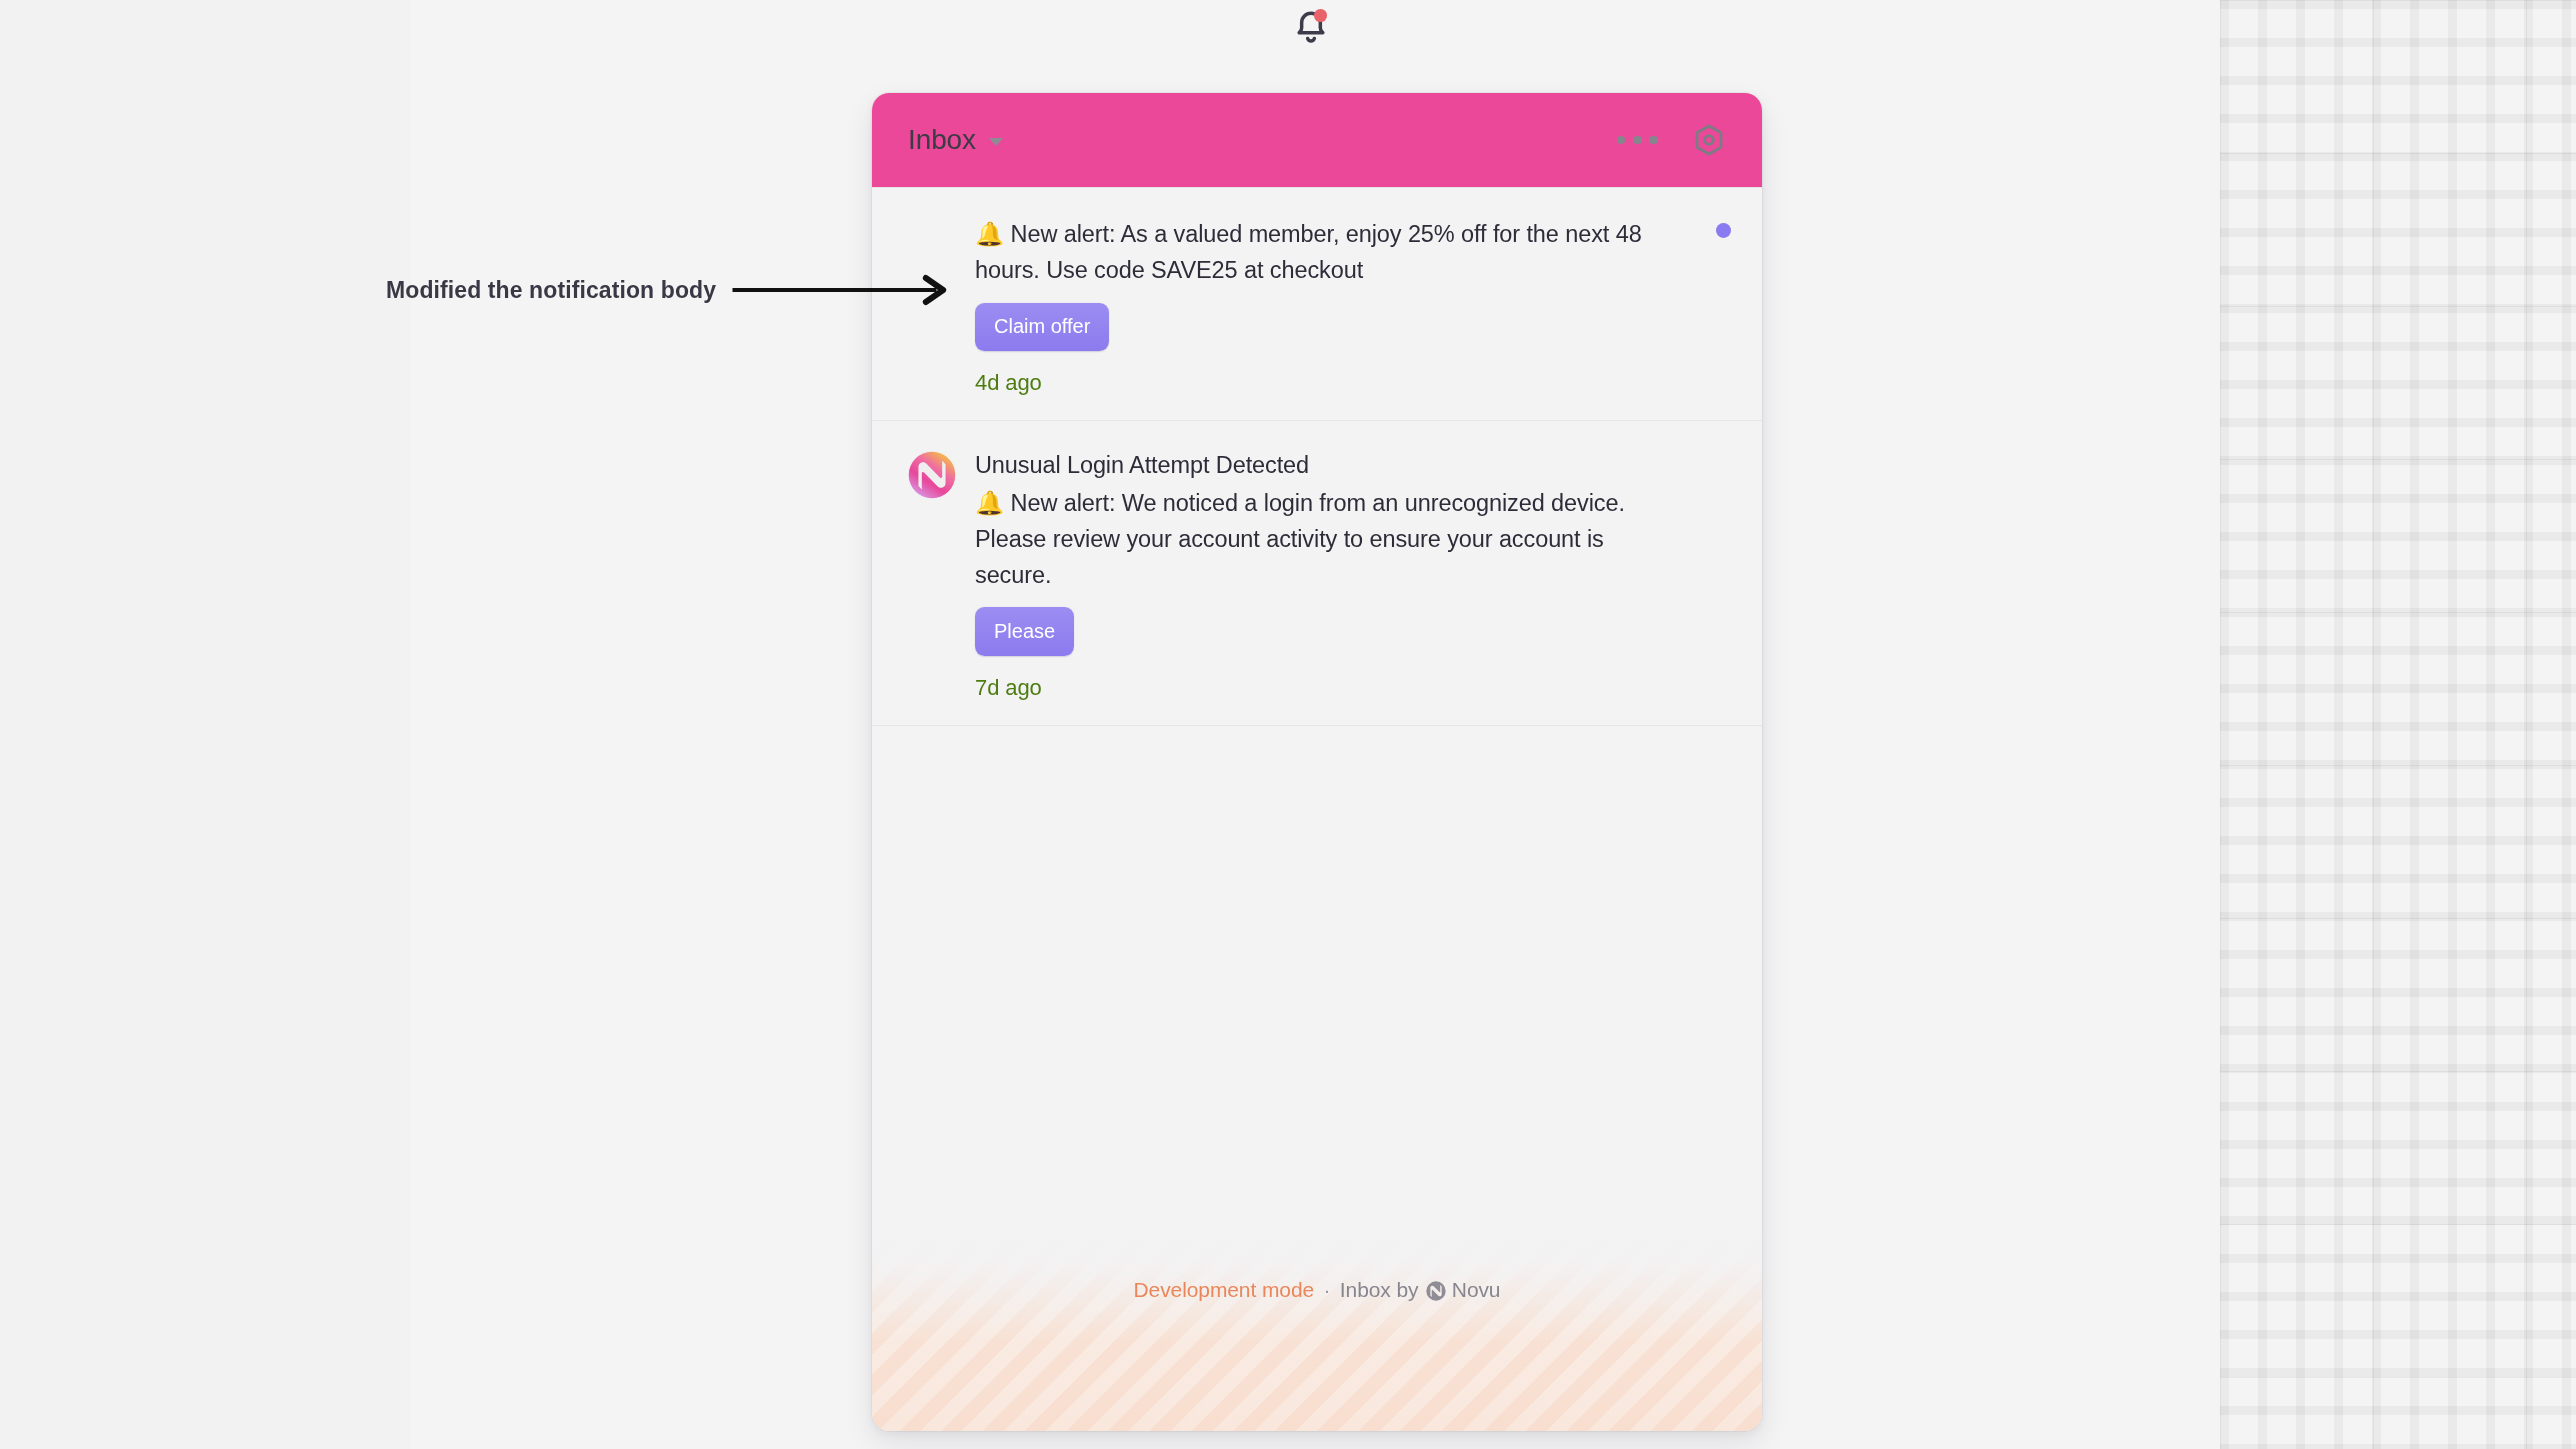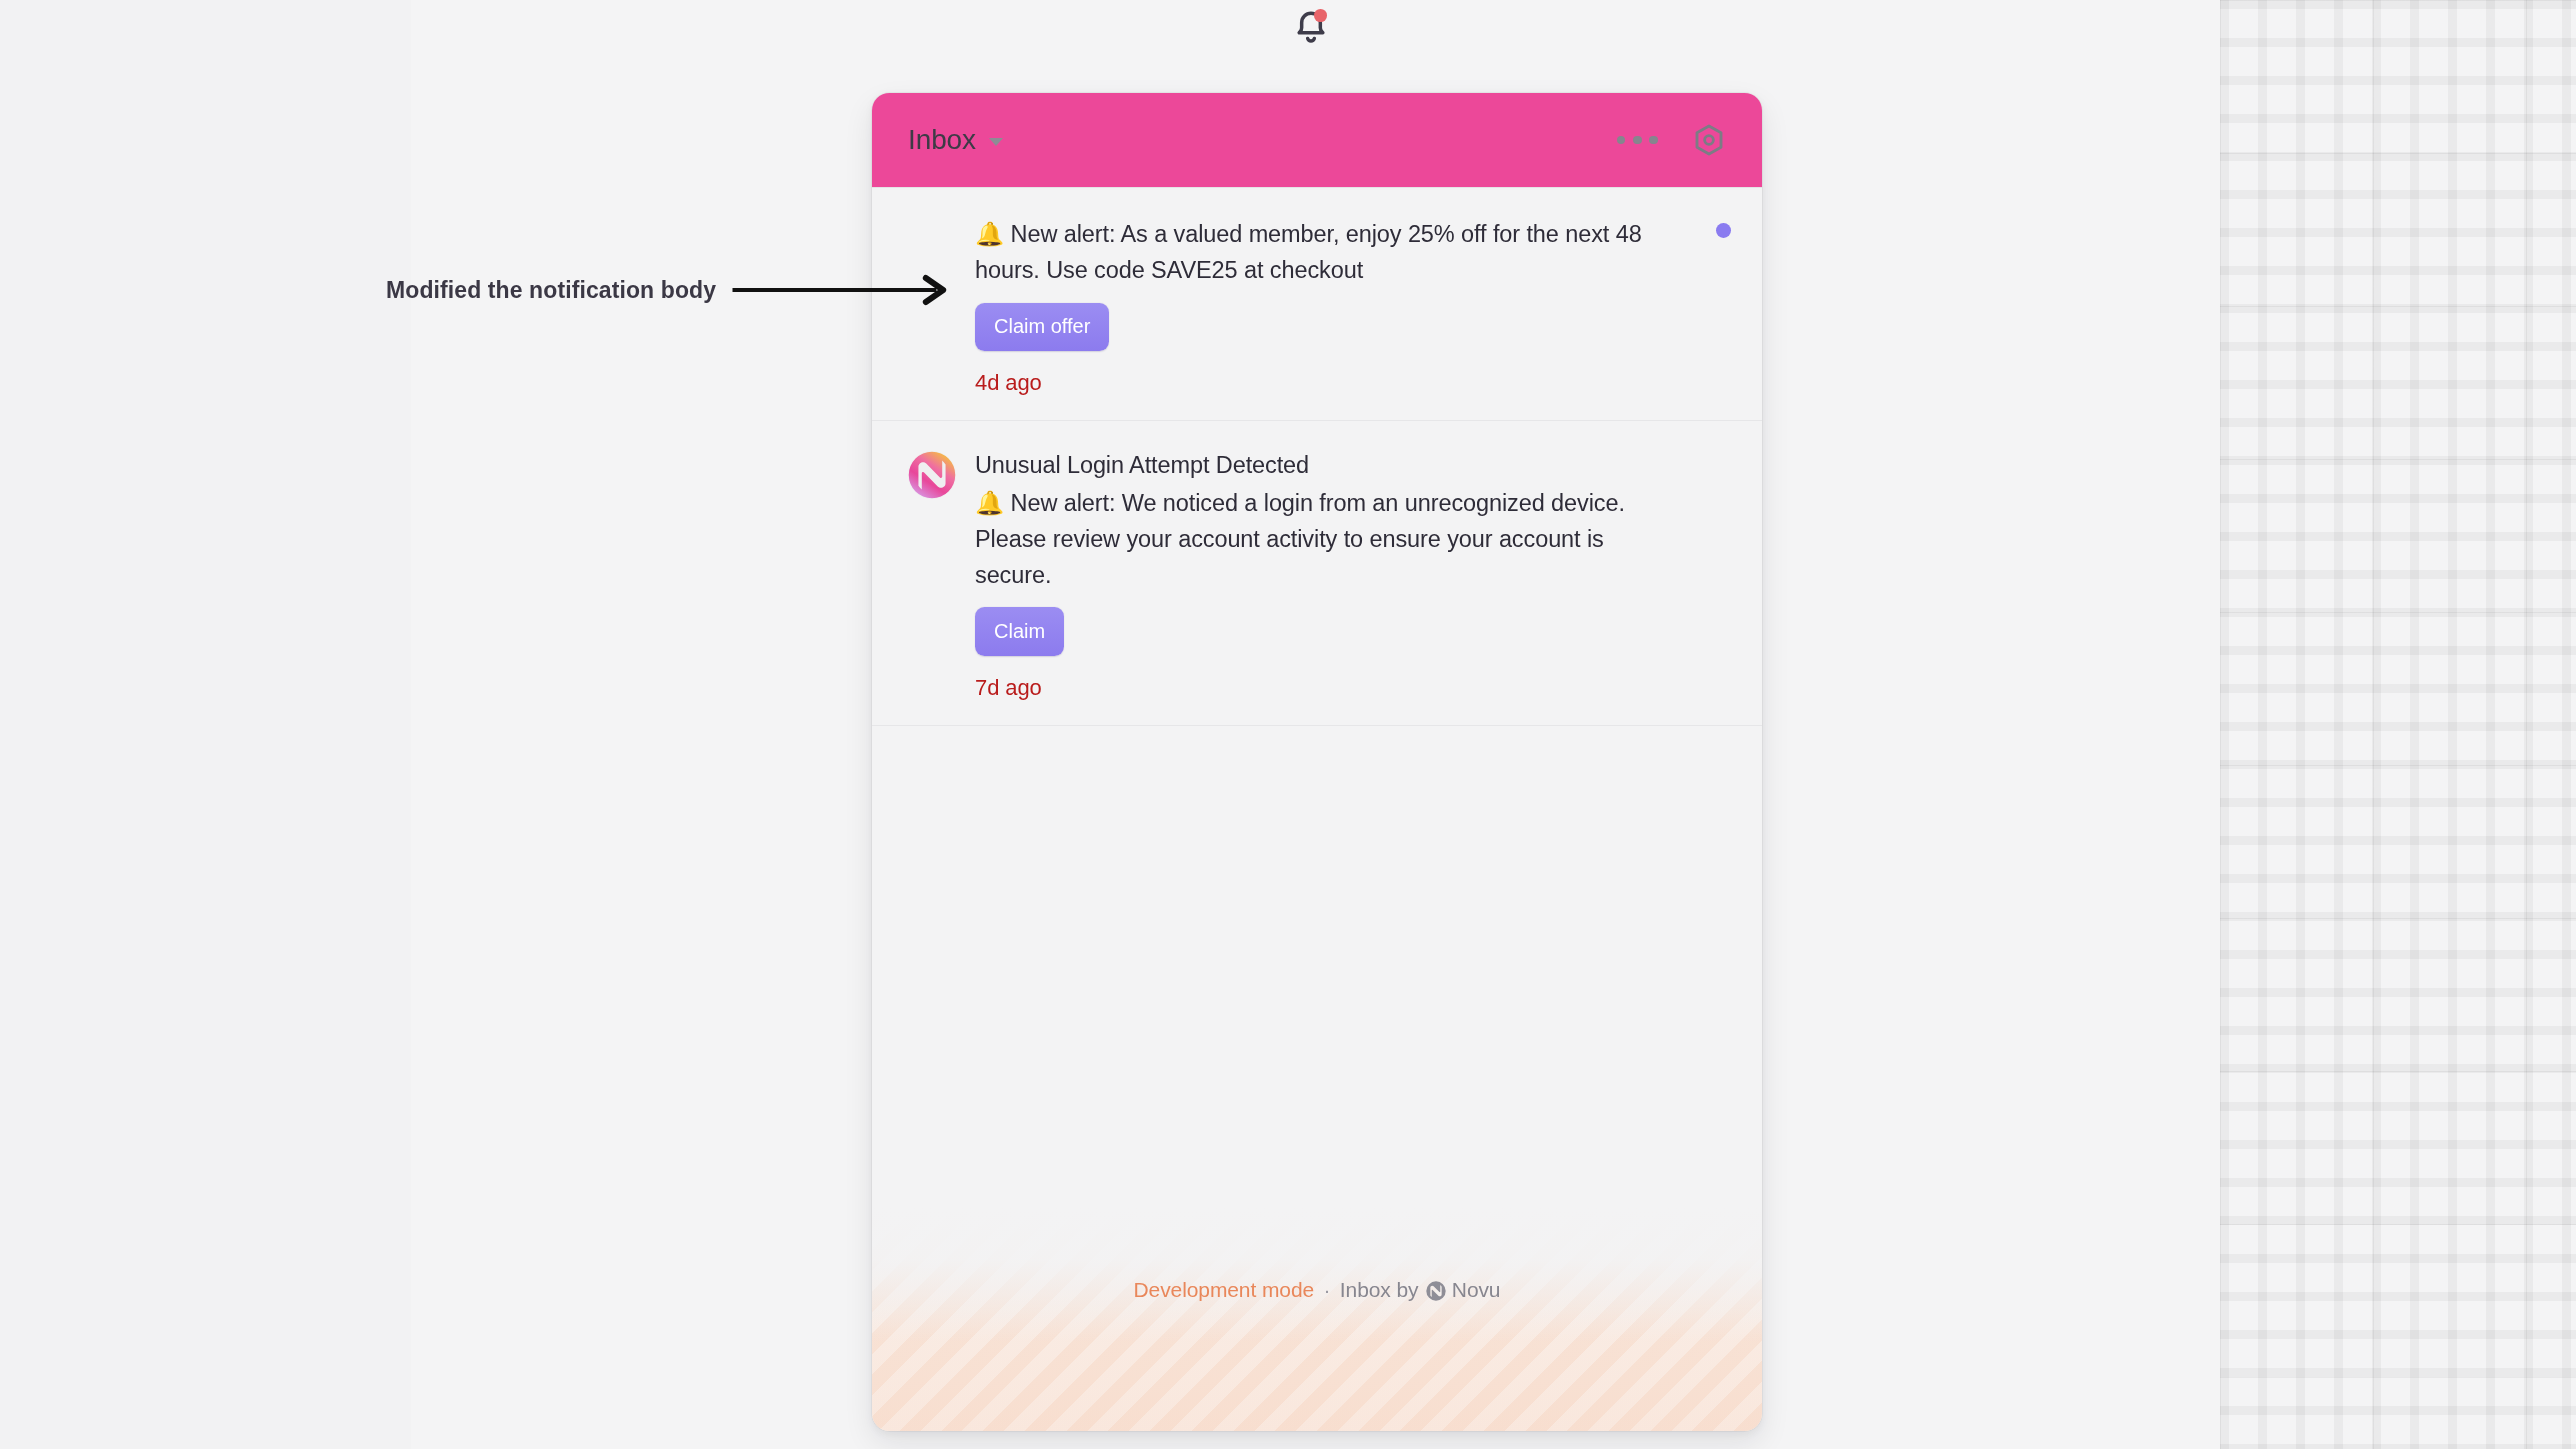--- a/index.html
+++ b/index.html
@@ -210,21 +210,21 @@
     font-family: Liberation Sans, sans-serif;
     padding: 13.4px 19px 14.8px 19px;
     border: none;
     border-radius: 9.4px;
     cursor: pointer;
     box-shadow: 0 0.7px 1.3px rgba(60,50,120,0.18);
   }
   .notification-time {
     margin-top: 19px;
     font-size: 22px;
-    color: #b91c1c;
+    color: #4d7c0f;
     letter-spacing: -0.1px;
   }
   .unread-dot {
     position: absolute;
     right: 31px; top: 35px;
     width: 14.8px; height: 14.8px;
     border-radius: 50%;
     background: #8a7bf0;
   }
 
@@ -364,21 +364,21 @@
               <path d="M8.6 31.4V16.2c0-3.1 3.8-4.7 6-2.5l12.8 12.8c1.3 1.3 2.6.4 2.6-1V8.6h-6.1c-1.4 0-2.3 1.3-1 2.6L31.4 8.6Z" fill="none"></path>
               <path d="M20 .6A19.4 19.4 0 0 0 .6 20 19.4 19.4 0 0 0 20 39.4 19.4 19.4 0 0 0 39.4 20 19.4 19.4 0 0 0 20 .6Zm11.3 26.3c0 3.4-4.1 5.1-6.5 2.7L13.2 17.8a1 1 0 0 0-1.7.7v13.6A18 18 0 0 1 8.7 29V13.1c0-3.4 4.1-5.1 6.5-2.7l11.6 11.8c.6.6 1.7.2 1.7-.7V7.9c1.1 1 2 2.1 2.8 3.4Z" fill="url(#novuGradAvatar)"></path>
             </g>
           </svg>
         </span>
       </div>
       <div class="notification-content">
         <div class="notification-subject">Unusual Login Attempt Detected</div>
         <div class="notification-body">🔔 New alert: We noticed a login from an unrecognized device. Please review your account activity to ensure your account is secure.</div>
         <div class="notification-actions">
-          <button class="primary-action">Claim</button>
+          <button class="primary-action">Please</button>
         </div>
         <div class="notification-time">7d ago</div>
       </div>
     </div>
 
   </div>
 
   <div id="inbox-footer">
     <div id="footer-inner">
       <span id="footer-dev-mode">Development mode</span>

